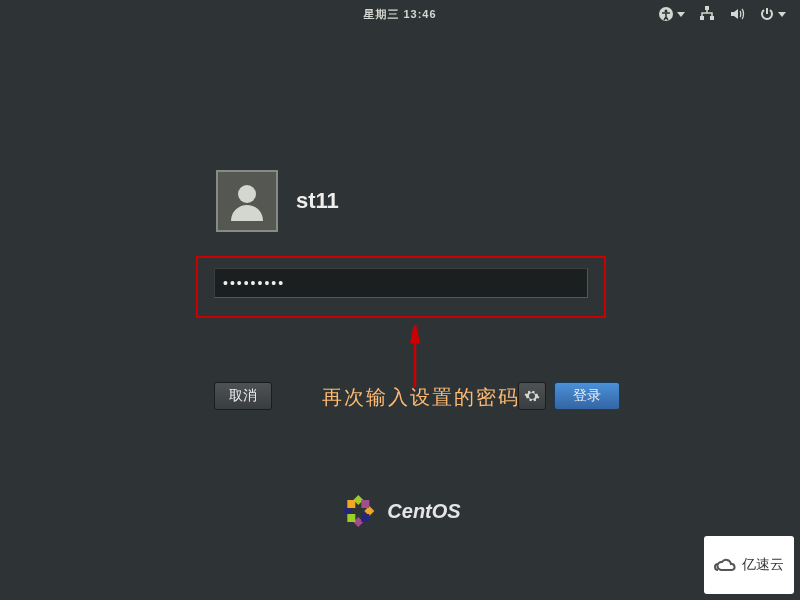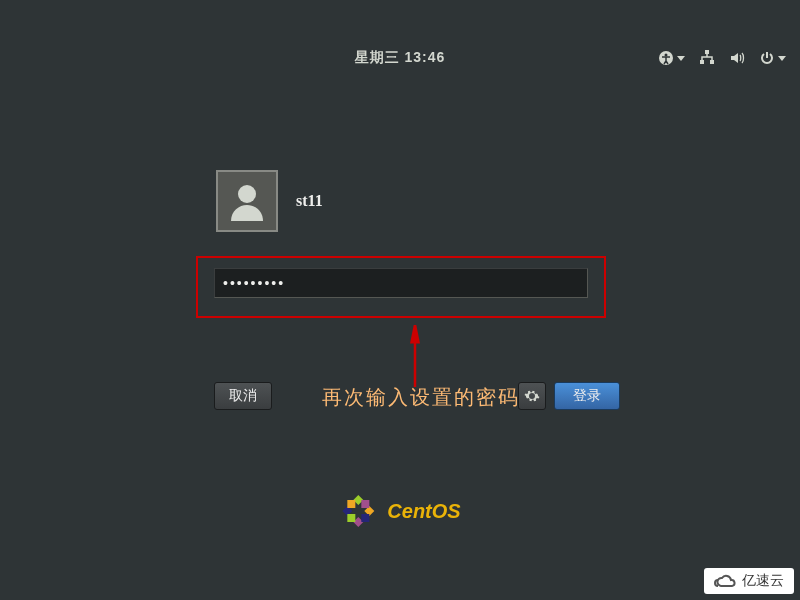--- a/index.html
+++ b/index.html
@@ -12,23 +12,22 @@
       position: relative;
       overflow: hidden;
     }
     .topbar {
       position: absolute;
       top: 0; left: 0; right: 0;
       height: 28px;
       display: flex;
       align-items: center;
       color: #d3d7cf;
-      font-size: 14px;
+      font-size: 11px;
       font-weight: bold;
-      margin-top: 44px;
     }
     .topbar .clock {
       position: absolute;
       left: 50%;
       transform: translateX(-50%);
       letter-spacing: 1px;
     }
     .topbar .tray {
       position: absolute;
       right: 14px;
@@ -60,21 +59,21 @@
     }
     .avatar {
       width: 62px; height: 62px;
       border: 2px solid #888a85;
       background: #555753;
       display: flex;
       align-items: center;
       justify-content: center;
     }
     .avatar svg { fill: #d3d7cf; }
-    .username { font-size: 16px; font-weight: bold; color: #eeeeec; font-family: Liberation Serif, serif; }
+    .username { font-size: 22px; font-weight: bold; color: #eeeeec; }
     .highlight-box {
       border: 2px solid #cc0000;
       padding: 10px 16px 18px 16px;
       width: 410px;
       margin-left: 6px;
     }
     .field-label {
       font-size: 14px;
       color: #babdb6;
       margin-bottom: 6px;
@@ -153,29 +152,29 @@
       left: 50%;
       transform: translateX(-50%);
       display: flex;
       align-items: center;
       gap: 10px;
     }
     .centos-text {
       font-size: 20px;
       font-weight: bold;
       font-style: italic;
-      color: #eab308;
+      color: #e5e5e5;
     }
     .watermark {
       position: absolute;
       bottom: 6px; right: 6px;
       background: #fff;
       color: #333;
       font-size: 14px;
-      padding: 4px 10px;
+      padding: 20px 10px;
       border-radius: 3px;
       display: flex;
       align-items: center;
       gap: 4px;
     }
     .watermark svg { stroke: #555; fill: none; stroke-width: 2; }
   </style>
 </head>
 <body>
 

